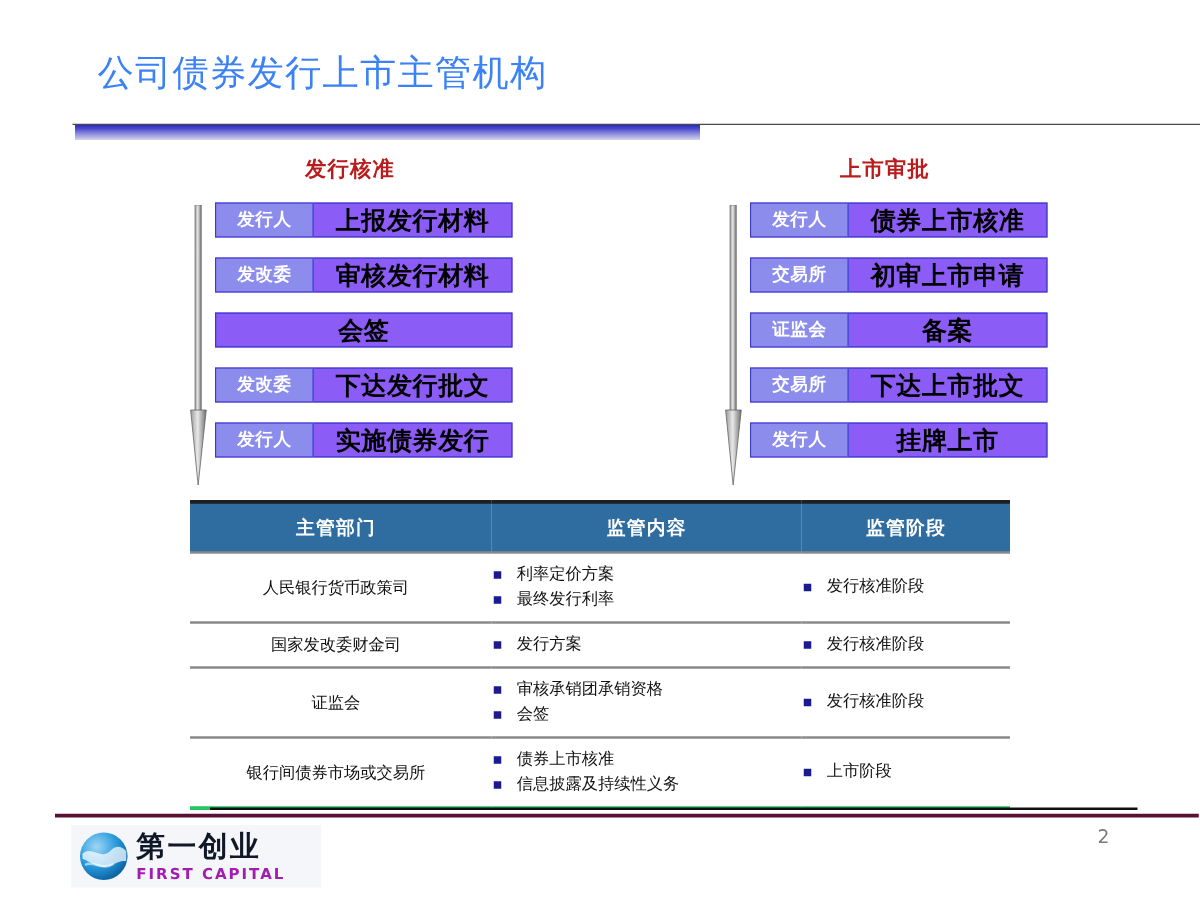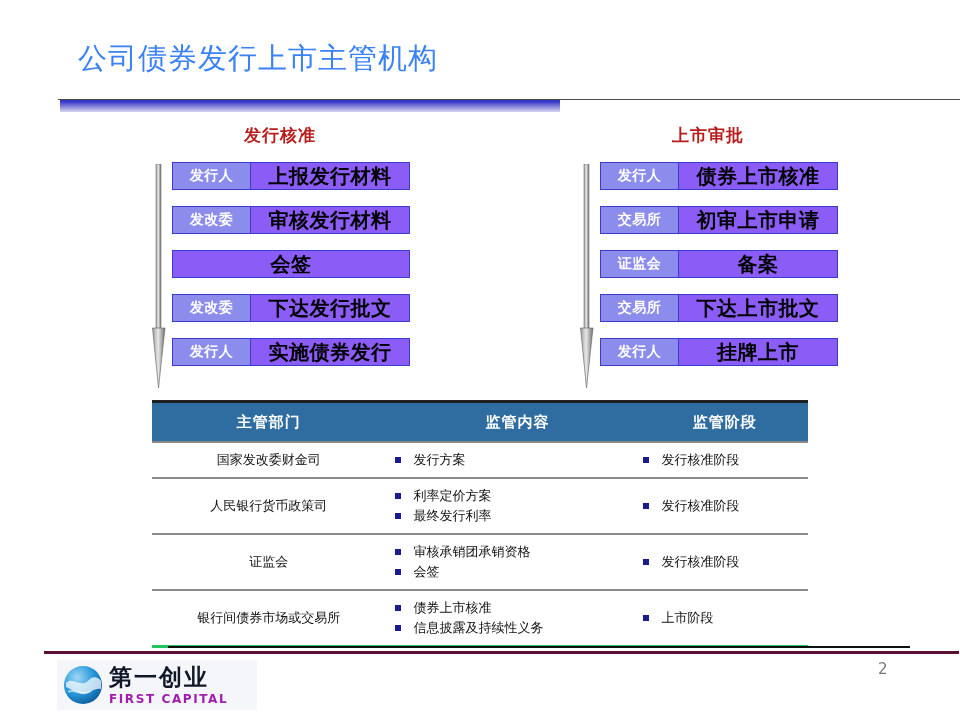--- a/index.html
+++ b/index.html
@@ -303,38 +303,38 @@
 <table class="reg-table">
   <thead>
     <tr>
       <th class="col-dept">主管部门</th>
       <th class="col-content">监管内容</th>
       <th class="col-stage">监管阶段</th>
     </tr>
   </thead>
   <tbody>
     <tr>
+      <td class="col-dept">人民银行货币政策司</td>
+      <td class="col-content">
+        <ul class="bullet-list">
+          <li>利率定价方案</li>
+          <li>最终发行利率</li>
+        </ul>
+      </td>
+      <td class="col-stage">
+        <ul class="bullet-list">
+          <li>发行核准阶段</li>
+        </ul>
+      </td>
+    </tr>
+    <tr>
       <td class="col-dept">国家发改委财金司</td>
       <td class="col-content">
         <ul class="bullet-list">
           <li>发行方案</li>
-        </ul>
-      </td>
-      <td class="col-stage">
-        <ul class="bullet-list">
-          <li>发行核准阶段</li>
-        </ul>
-      </td>
-    </tr>
-    <tr>
-      <td class="col-dept">人民银行货币政策司</td>
-      <td class="col-content">
-        <ul class="bullet-list">
-          <li>利率定价方案</li>
-          <li>最终发行利率</li>
         </ul>
       </td>
       <td class="col-stage">
         <ul class="bullet-list">
           <li>发行核准阶段</li>
         </ul>
       </td>
     </tr>
     <tr>
       <td class="col-dept">证监会</td>

